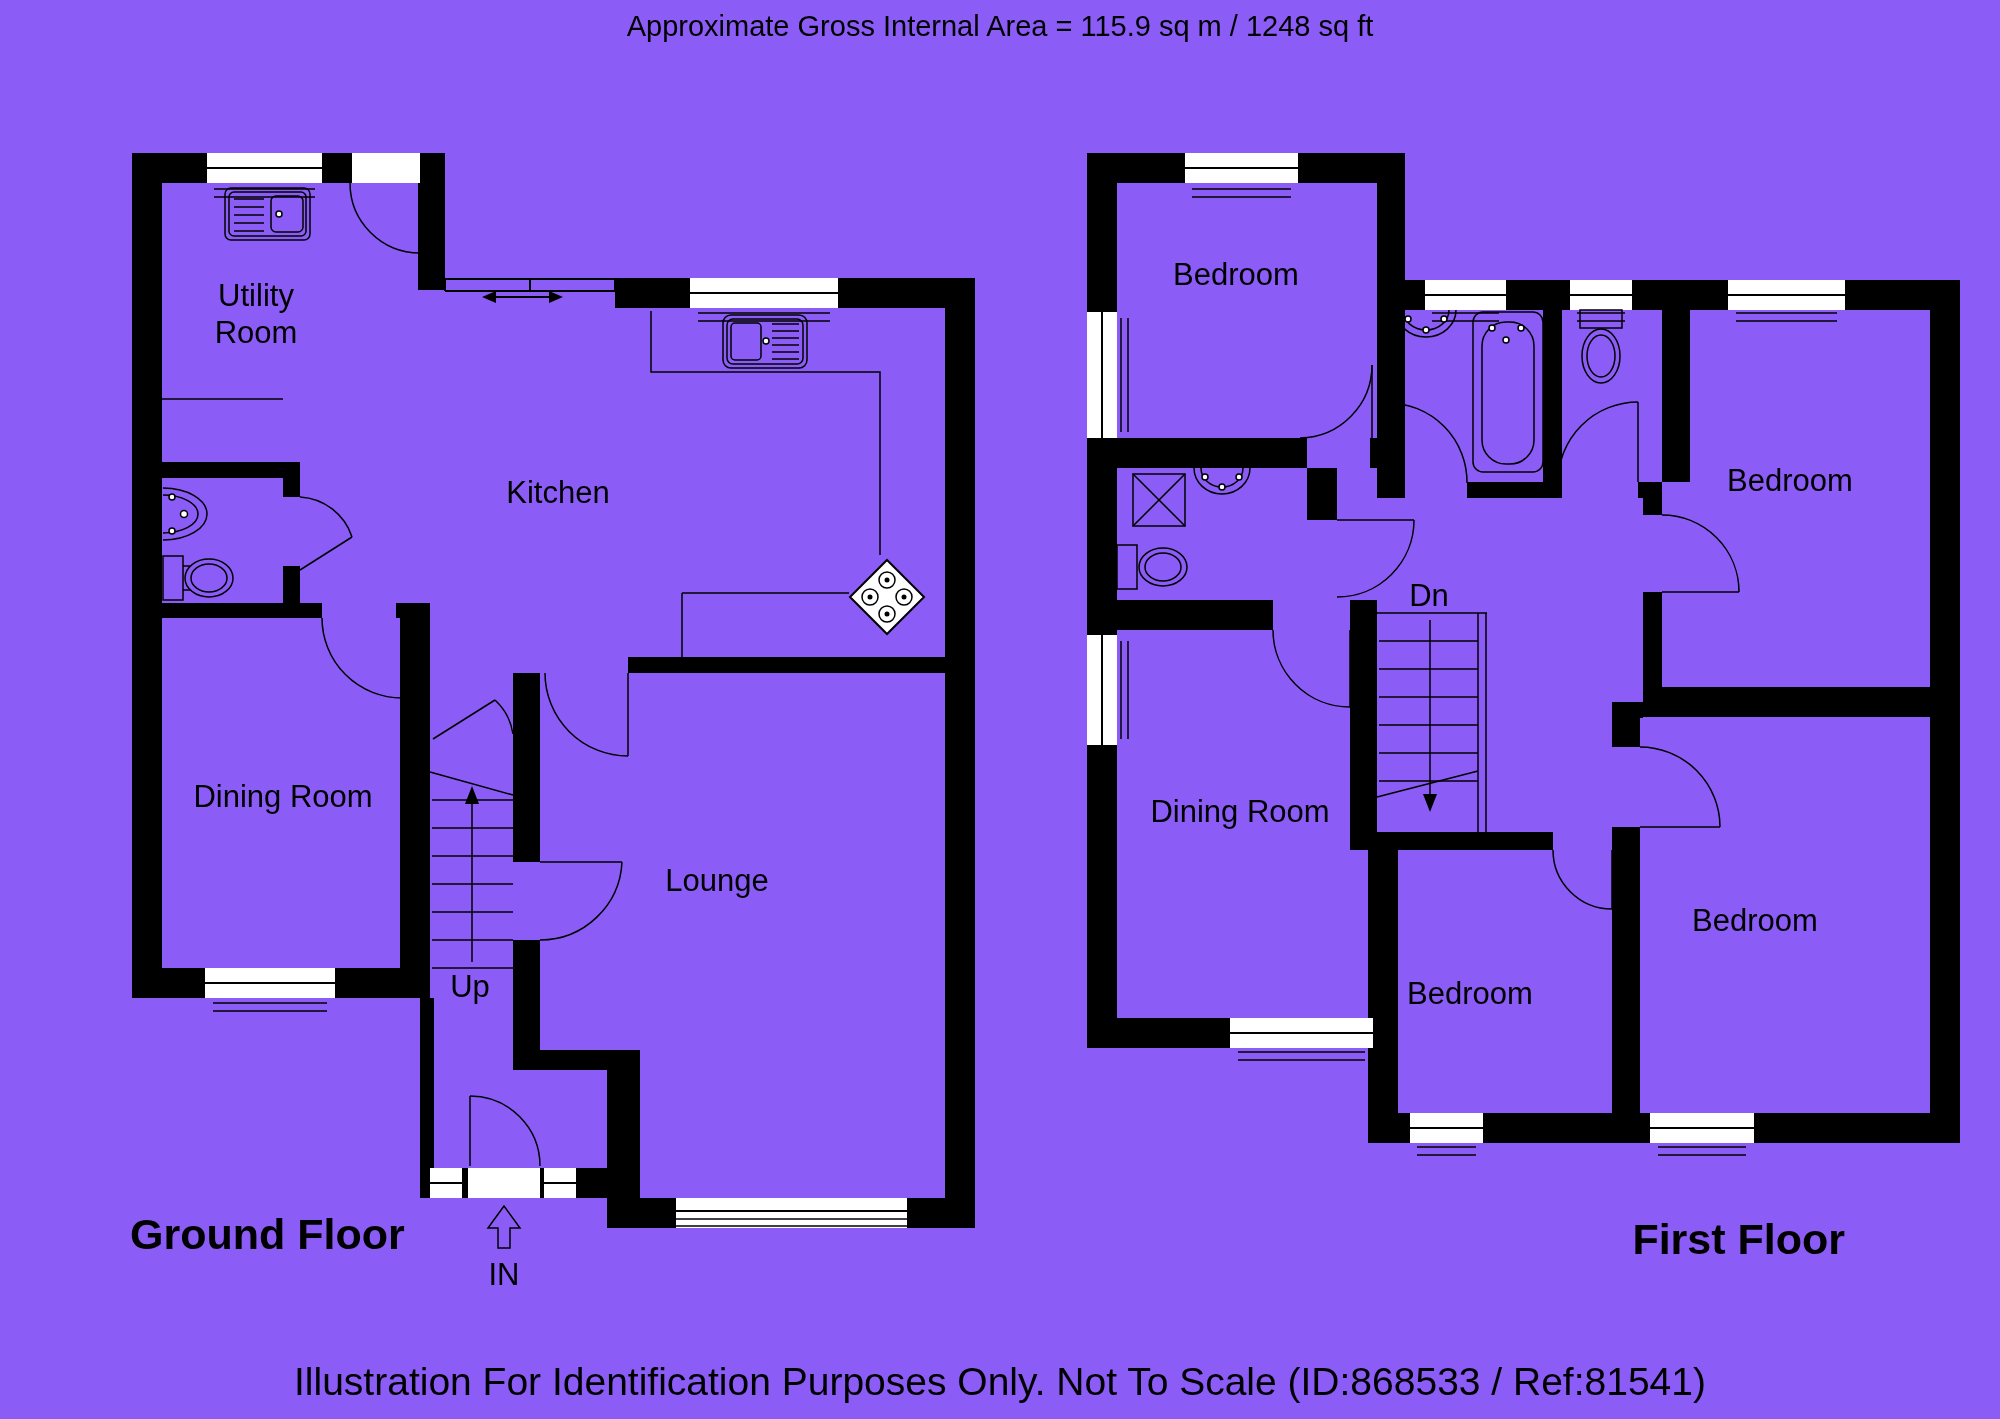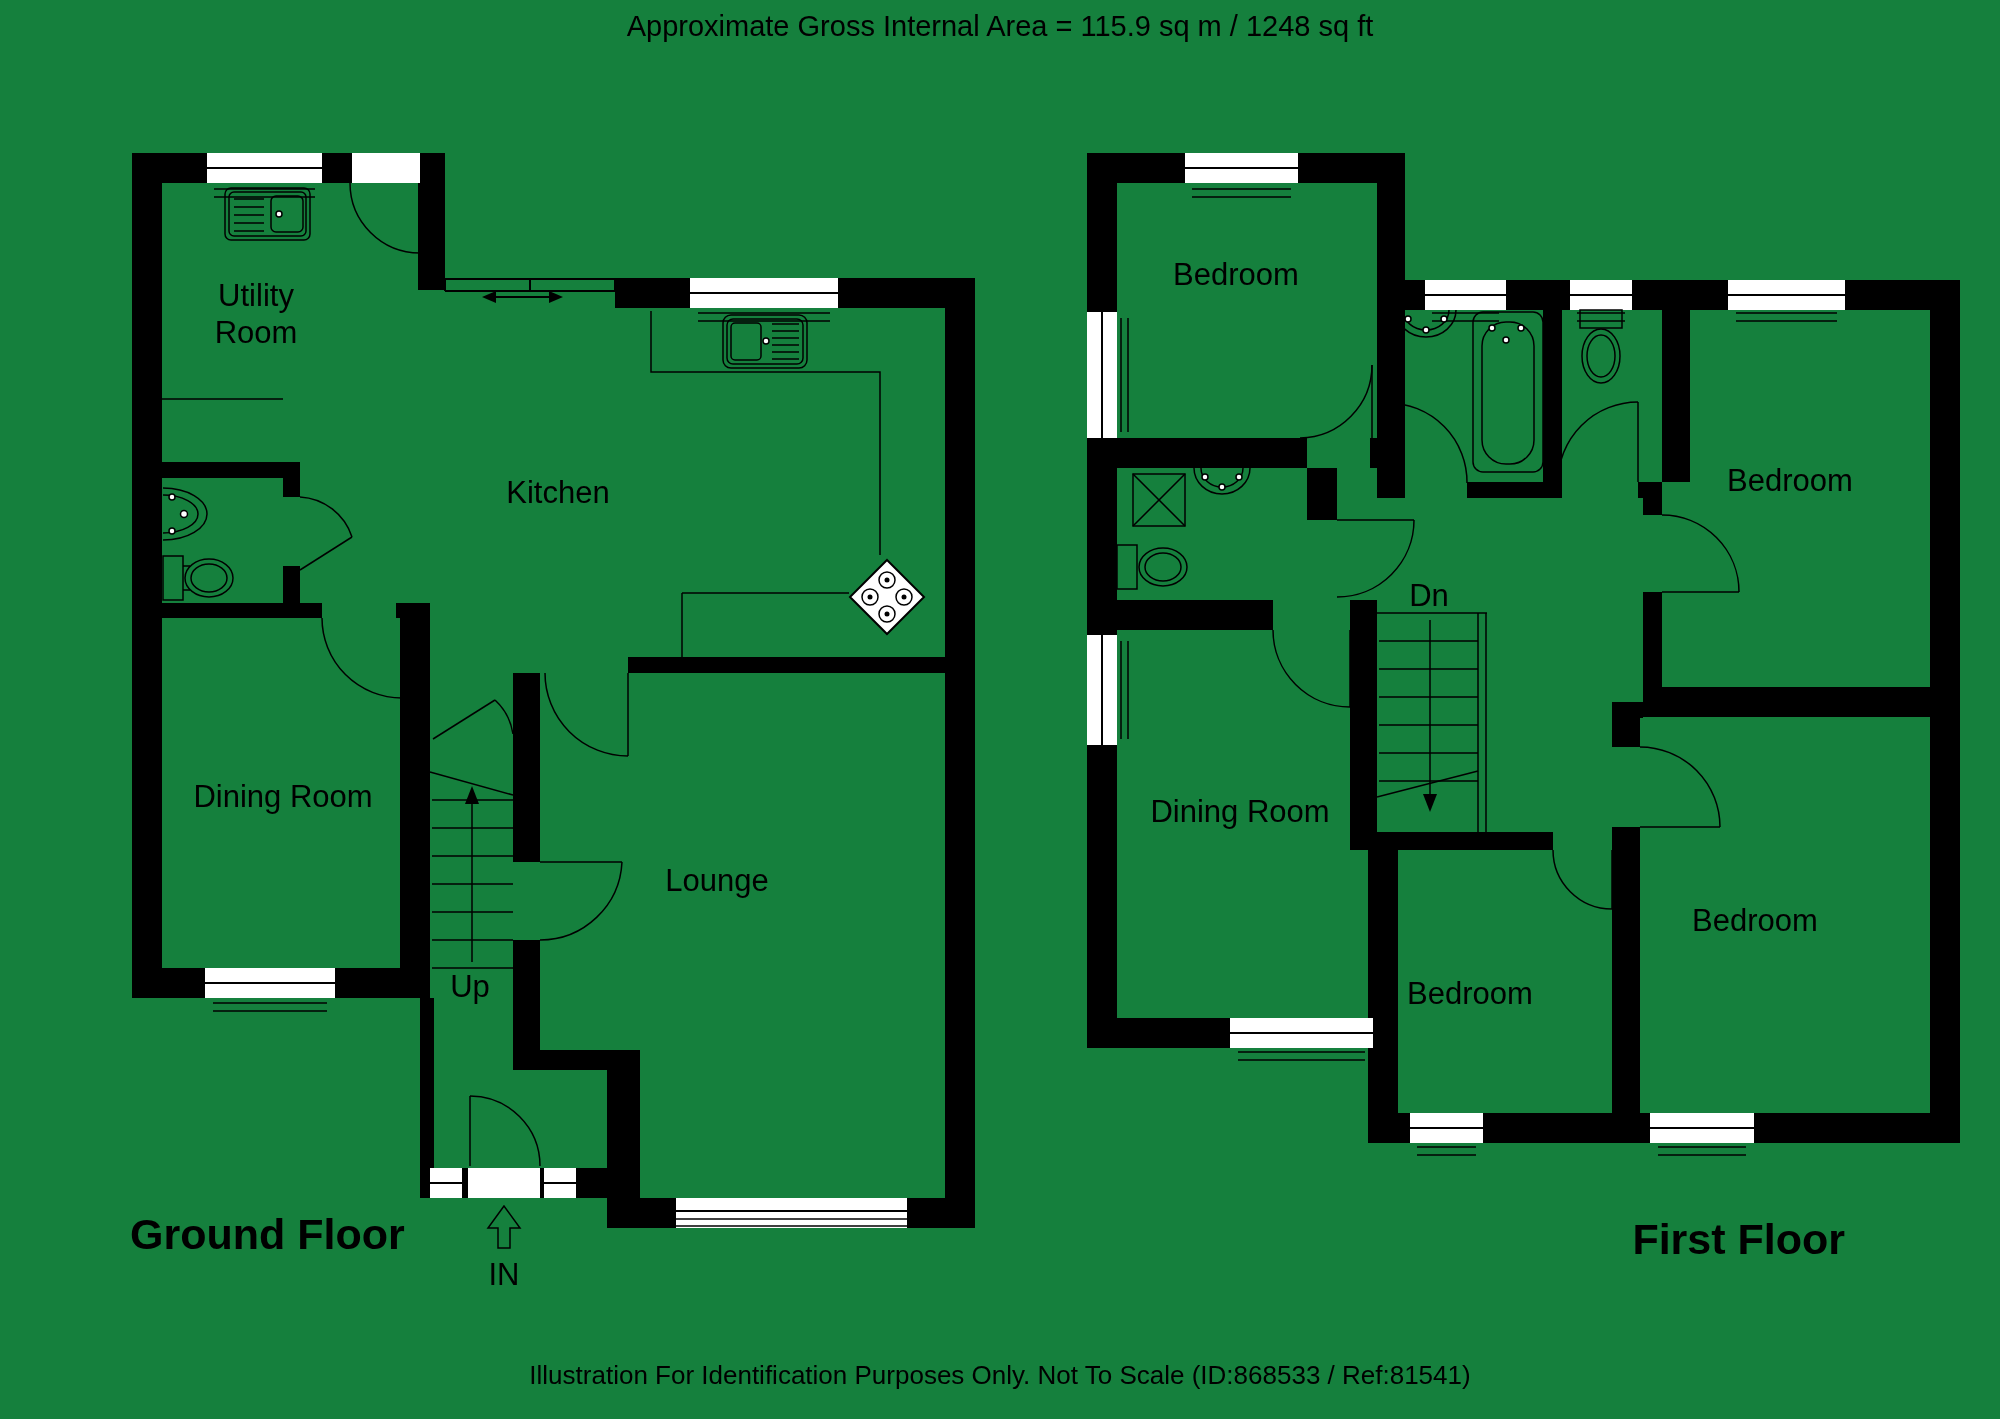--- a/index.html
+++ b/index.html
@@ -1,18 +1,18 @@
 <!DOCTYPE html>
 <html><head>
 <meta charset="utf-8">
 <style>
   html,body{margin:0;padding:0;background:#ffffff}
-  .page{position:relative;width:2000px;height:1419px;background:#15803d;font-family:"Liberation Sans",sans-serif;color:#000}
+  .page{position:relative;width:2000px;height:1419px;background:#8b5cf6;font-family:"Liberation Sans",sans-serif;color:#000}
   .title{position:absolute;top:10px;left:0;width:100%;text-align:center;font-size:29px;color:#000}
-  .footer{position:absolute;top:1360px;left:0;width:100%;text-align:center;font-size:26px;color:#000}
+  .footer{position:absolute;top:1360px;left:0;width:100%;text-align:center;font-size:39px;color:#000}
   svg{position:absolute;left:0;top:0}
   svg text{font-family:"Liberation Sans",sans-serif;fill:#000;font-size:31px}
   svg text.floor-name{font-size:43px;font-weight:bold}
   .wall{fill:#000;stroke:none}
   .win{fill:#fff;stroke:none}
   .ln{stroke:#000;stroke-width:2;fill:none}
   .tn{stroke:#000;stroke-width:1.5;fill:none}
   .fx{stroke:#000;stroke-width:2;fill:#fff}
   .dot{fill:#fff;stroke:#000;stroke-width:1.5}
 </style>

